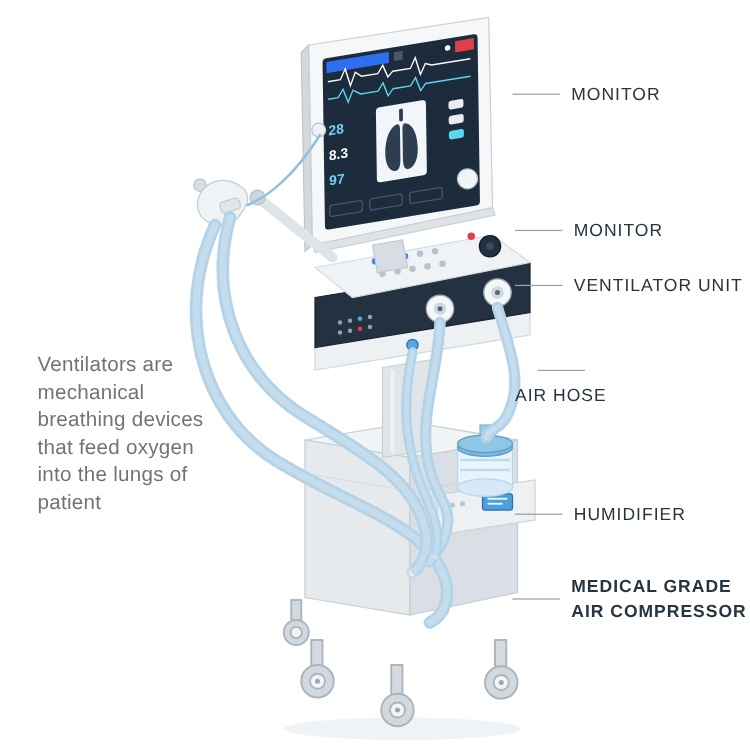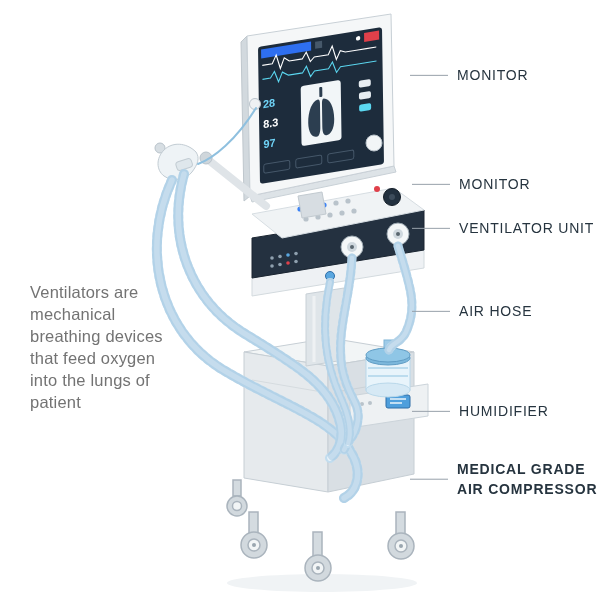--- a/index.html
+++ b/index.html
@@ -231,21 +231,21 @@
   <div class="callout" style="left:412px;top:184px;">
     <span class="leader"></span>
     <span class="callout-text">MONITOR</span>
   </div>
 
   <div class="callout" style="left:412px;top:228px;">
     <span class="leader"></span>
     <span class="callout-text">VENTILATOR UNIT</span>
   </div>
 
-  <div class="callout" style="left:412px;top:311px;">
+  <div class="callout" style="left:412px;top:311px;flex-direction:column;">
     <span class="leader"></span>
     <span class="callout-text">AIR HOSE</span>
   </div>
 
   <div class="callout" style="left:412px;top:411px;">
     <span class="leader"></span>
     <span class="callout-text">HUMIDIFIER</span>
   </div>
 
   <div class="callout" style="left:410px;top:479px;">

